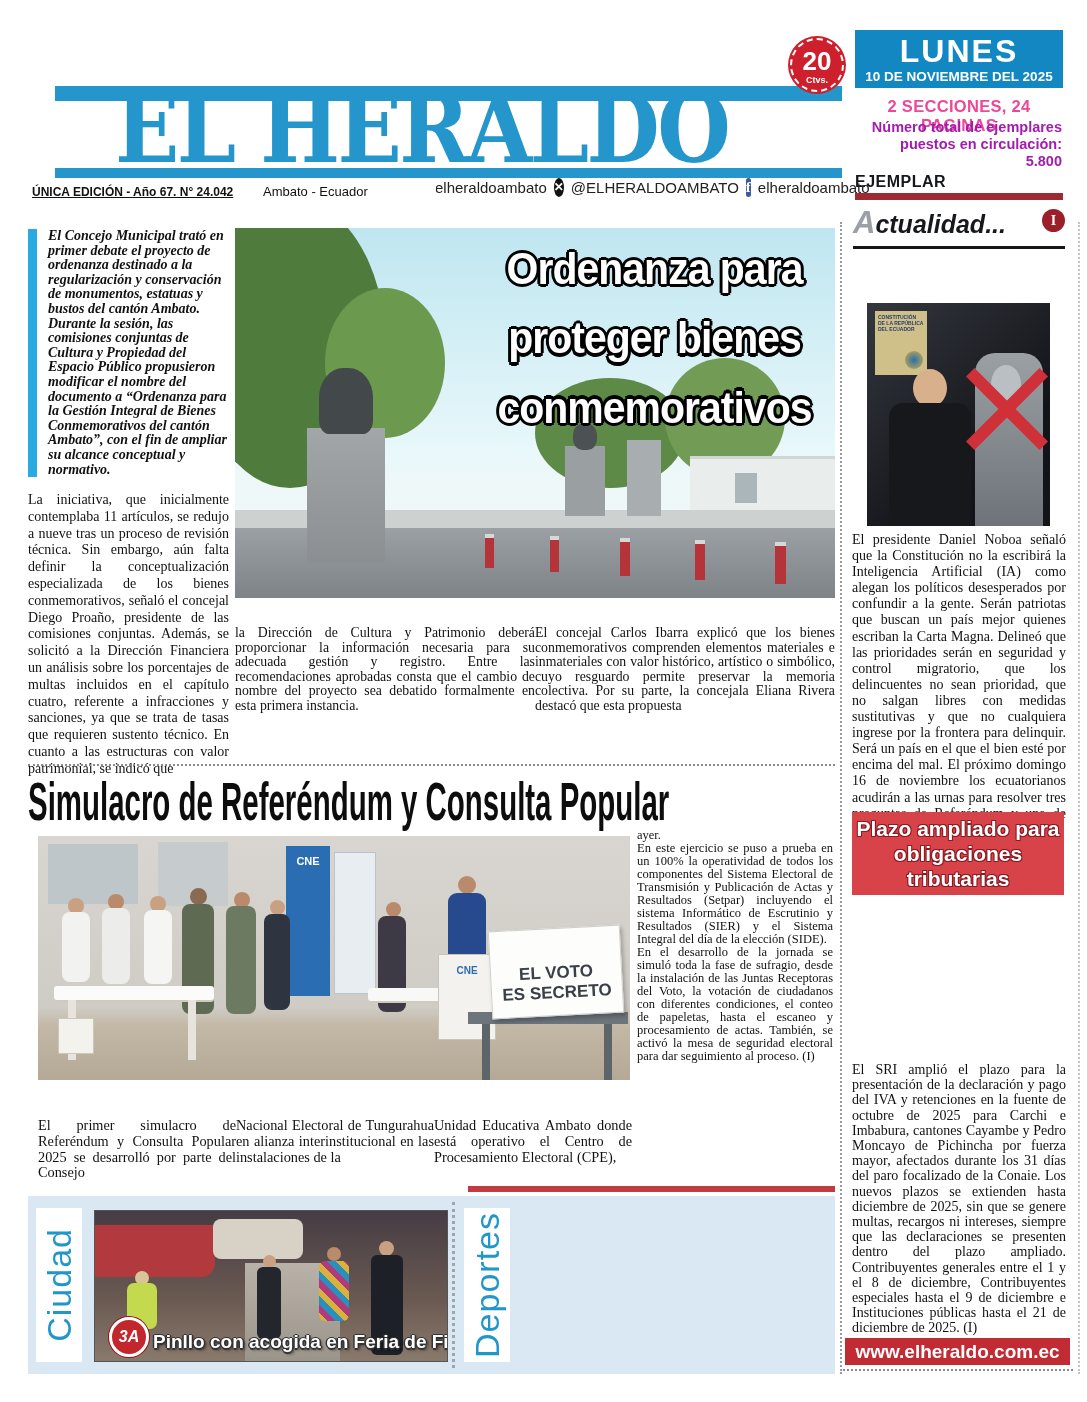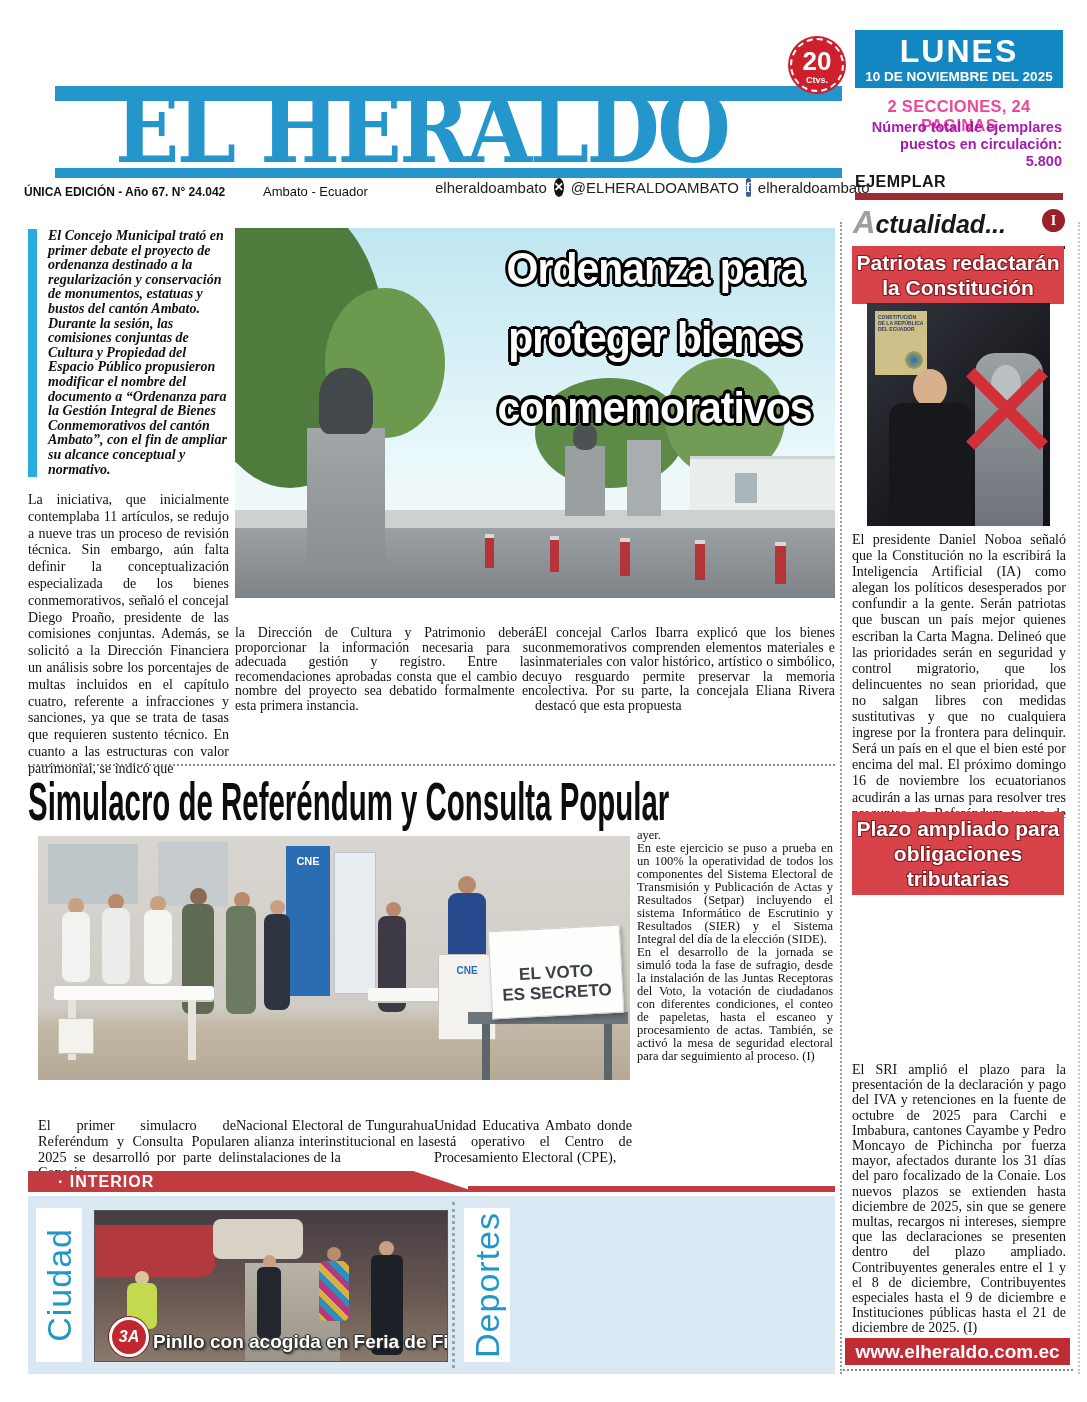--- a/index.html
+++ b/index.html
@@ -19,21 +19,21 @@
   .datebox{left:855px;top:30px;width:208px;height:58px;background:#1287c2;color:#fff;
            text-align:center;font-family:"Liberation Sans",sans-serif;}
   .datebox-day{font-weight:bold;font-size:32px;line-height:36px;letter-spacing:2px;margin-top:3px;}
   .datebox-date{font-weight:bold;font-size:13.5px;line-height:15px;}
   .sections{left:855px;top:97px;width:208px;text-align:center;color:#ec4899;
             font:bold 16.5px "Liberation Sans",sans-serif;letter-spacing:.3px;}
   .circul{left:840px;top:119px;width:222px;text-align:right;color:#a21caf;white-space:pre-line;
           font:bold 14.5px/17px "Liberation Sans",sans-serif;}
   .ejemplar{left:855px;top:173px;font:bold 16px "Liberation Sans",sans-serif;color:#15171a;letter-spacing:.5px;}
   .ejem-bar{left:855px;top:193px;width:208px;height:7px;background:#9e2b33;}
-  .edition{left:24px;top:185px;font:bold 12px "Liberation Sans",sans-serif;}
+  .edition{left:32px;top:185px;font:bold 12px "Liberation Sans",sans-serif;text-decoration:underline;}
   .location{left:263px;top:184px;font:13px "Liberation Sans",sans-serif;}
   .social{left:428px;top:178px;width:410px;display:flex;align-items:center;gap:7px;
           font:15px "Liberation Sans",sans-serif;color:#222;}
   .ig{width:19px;height:19px;border-radius:6px;position:relative;
       background:radial-gradient(circle at 30% 80%,#fdca54,#e1306c 55%,#7b3fa3);}
   .ig::after{content:"";position:absolute;inset:4px;border:2px solid #fff;border-radius:50%;}
   .xic{width:19px;height:19px;border-radius:50%;background:#111;color:#fff;text-align:center;
        font:bold 12px/19px "Liberation Sans",sans-serif;}
   .fb{width:19px;height:19px;border-radius:4px;background:#3c5a9a;color:#fff;text-align:center;
       font:bold 15px/19px "Liberation Serif",serif;}
@@ -219,21 +219,20 @@
 En este ejercicio se puso a prueba en un 100% la operatividad de todos los componentes del Sistema Electoral de Transmisión y Publicación de Actas y Resultados (Setpar) incluyendo el sistema Informático de Escrutinio y Resultados (SIER) y el Sistema Integral del día de la elección (SIDE).
 En el desarrollo de la jornada se simuló toda la fase de sufragio, desde la instalación de las Juntas Receptoras del Voto, la votación de ciudadanos con diferentes condiciones, el conteo de papeletas, hasta el escaneo y procesamiento de actas. También, se activó la mesa de seguridad electoral para dar seguimiento al proceso. (I)</div>
 
   <div class="abs cols simcols">
     <div>El primer simulacro de Referéndum y Consulta Popular 2025 se desarrolló por parte del Consejo</div>
     <div>Nacional Electoral de Tungurahua en alianza interinstitucional en las instalaciones de la</div>
     <div>Unidad Educativa Ambato donde está operativo el Centro de Procesamiento Electoral (CPE),</div>
   </div>
 
   <div class="abs bandwrap">
-    <div class="bandmain">·  INTERIOR</div>
     <div class="bandthin"></div>
   </div>
 
   <div class="abs panel">
 
     <div class="vlabel" style="left:8px;top:12px;width:46px;height:154px;">
       <span>Ciudad</span>
     </div>
     <div class="photo" style="position:absolute;left:66px;top:14px;width:352px;height:150px;border:1px solid #555;background:linear-gradient(#463c44,#6b5a52 60%,#8a7a6c);">
       <div class="rect" style="left:0;top:14px;width:120px;height:52px;background:#b23a3e;border-radius:0 0 14px 0;"></div>
@@ -258,21 +257,20 @@
   </div>
 
   <div class="abs vdots" style="left:840px;top:222px;height:1152px;"></div>
   <div class="abs vdots" style="left:1078px;top:222px;height:1152px;border-left:2px dotted #c4c4c4;"></div>
 
   <div class="abs actu">
     <span class="a">A</span><span class="rest">ctualidad...</span>
     <span class="ibadge">I</span>
   </div>
 
-  <div class="abs sidetitle" style="top:246px;">Patriotas redactarán la Constitución</div>
 
   <div class="abs noboa photo">
     <div class="rect" style="left:8px;top:8px;width:52px;height:64px;background:#cfc089;padding:3px;box-sizing:border-box;color:#2a3a6b;font:bold 5px/6px 'Liberation Sans',sans-serif;">
       <span>CONSTITUCIÓN DE LA REPÚBLICA DEL ECUADOR</span>
       <div class="blob" style="left:30px;top:40px;width:18px;height:18px;background:radial-gradient(#2a6db3,#d8b23a);"></div>
     </div>
     <div class="blob" style="left:46px;top:66px;width:34px;height:38px;background:#d9b08c;"></div>
     <div class="rect" style="left:22px;top:100px;width:82px;height:123px;border-radius:14px 14px 0 0;background:#17181c;"></div>
     <div class="rect" style="left:108px;top:50px;width:68px;height:173px;border-radius:20px 20px 0 0;background:linear-gradient(#9aa0a4,#6d7378);"></div>
     <div class="blob" style="left:124px;top:62px;width:30px;height:38px;background:#b9bfc2;"></div>

